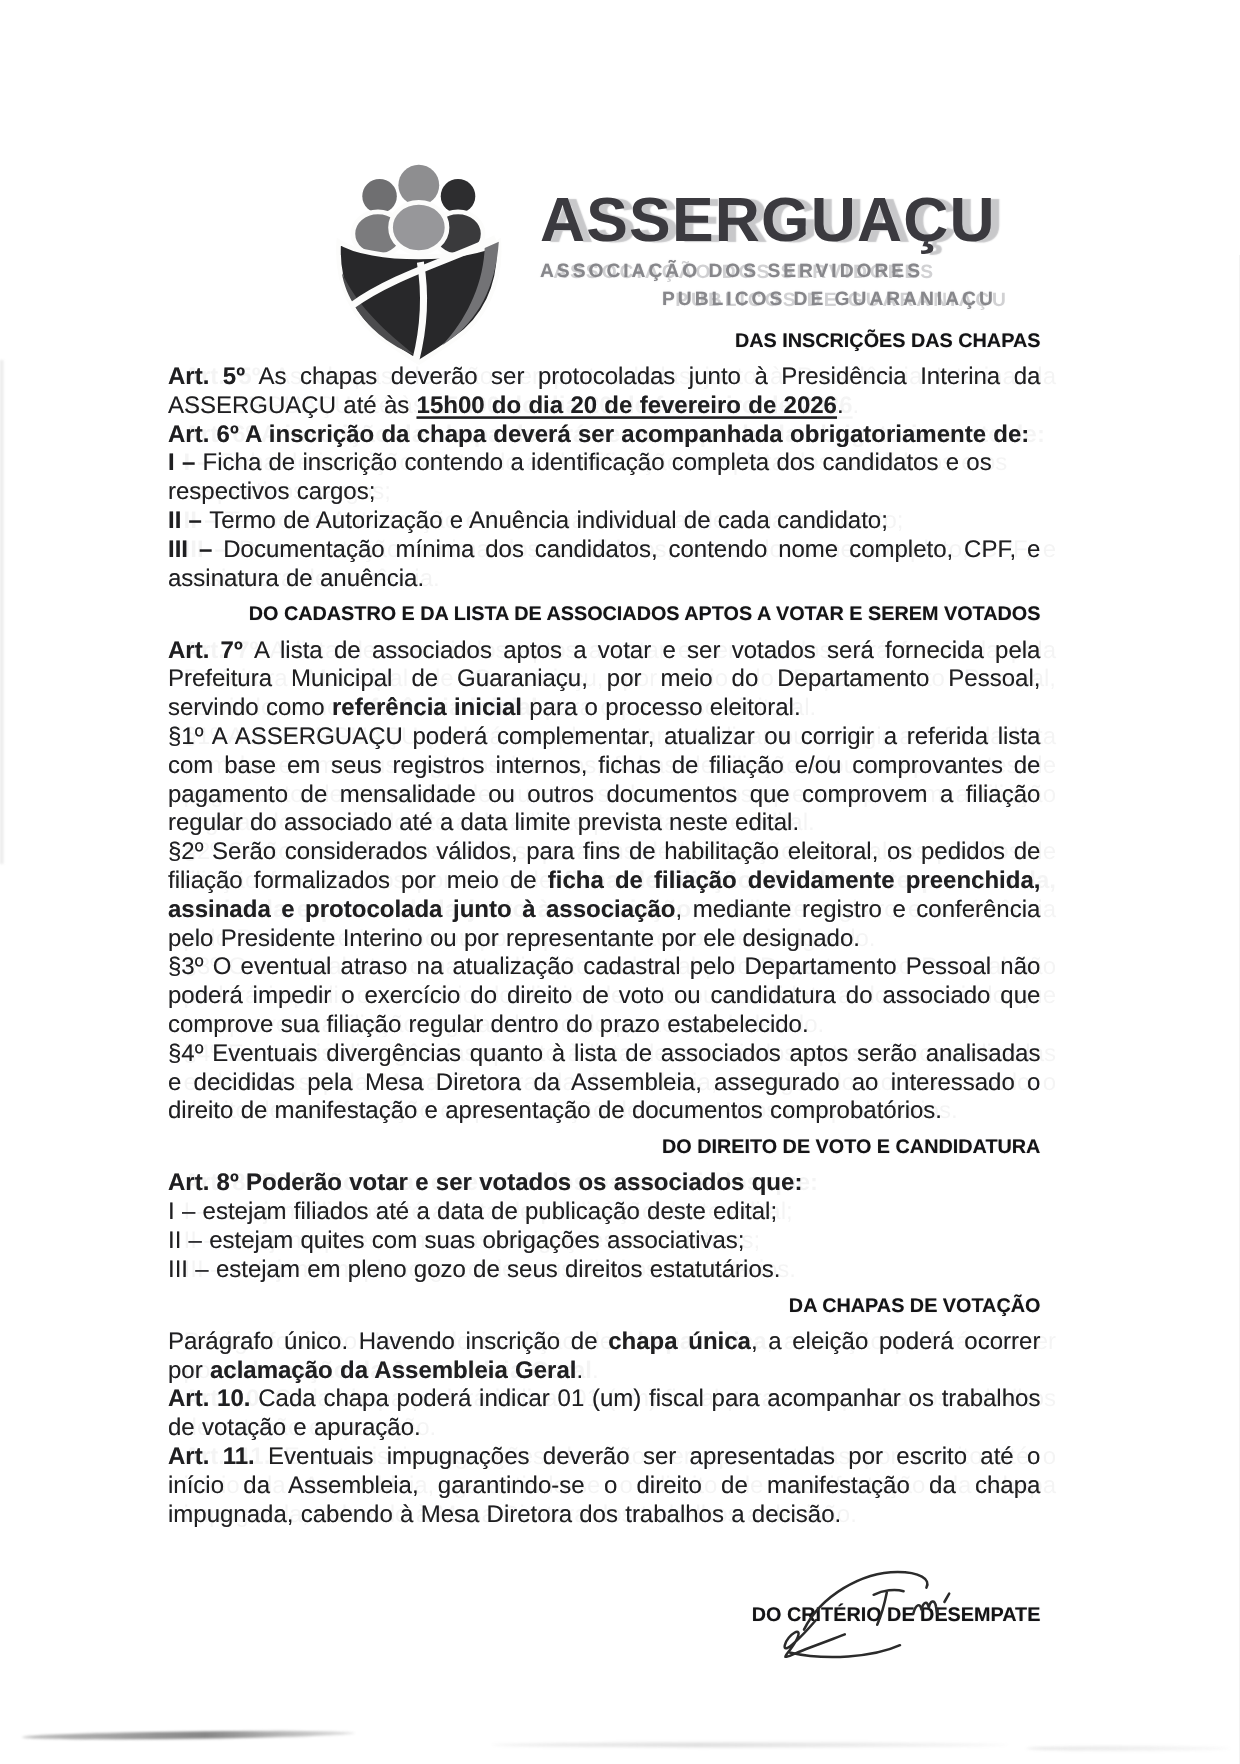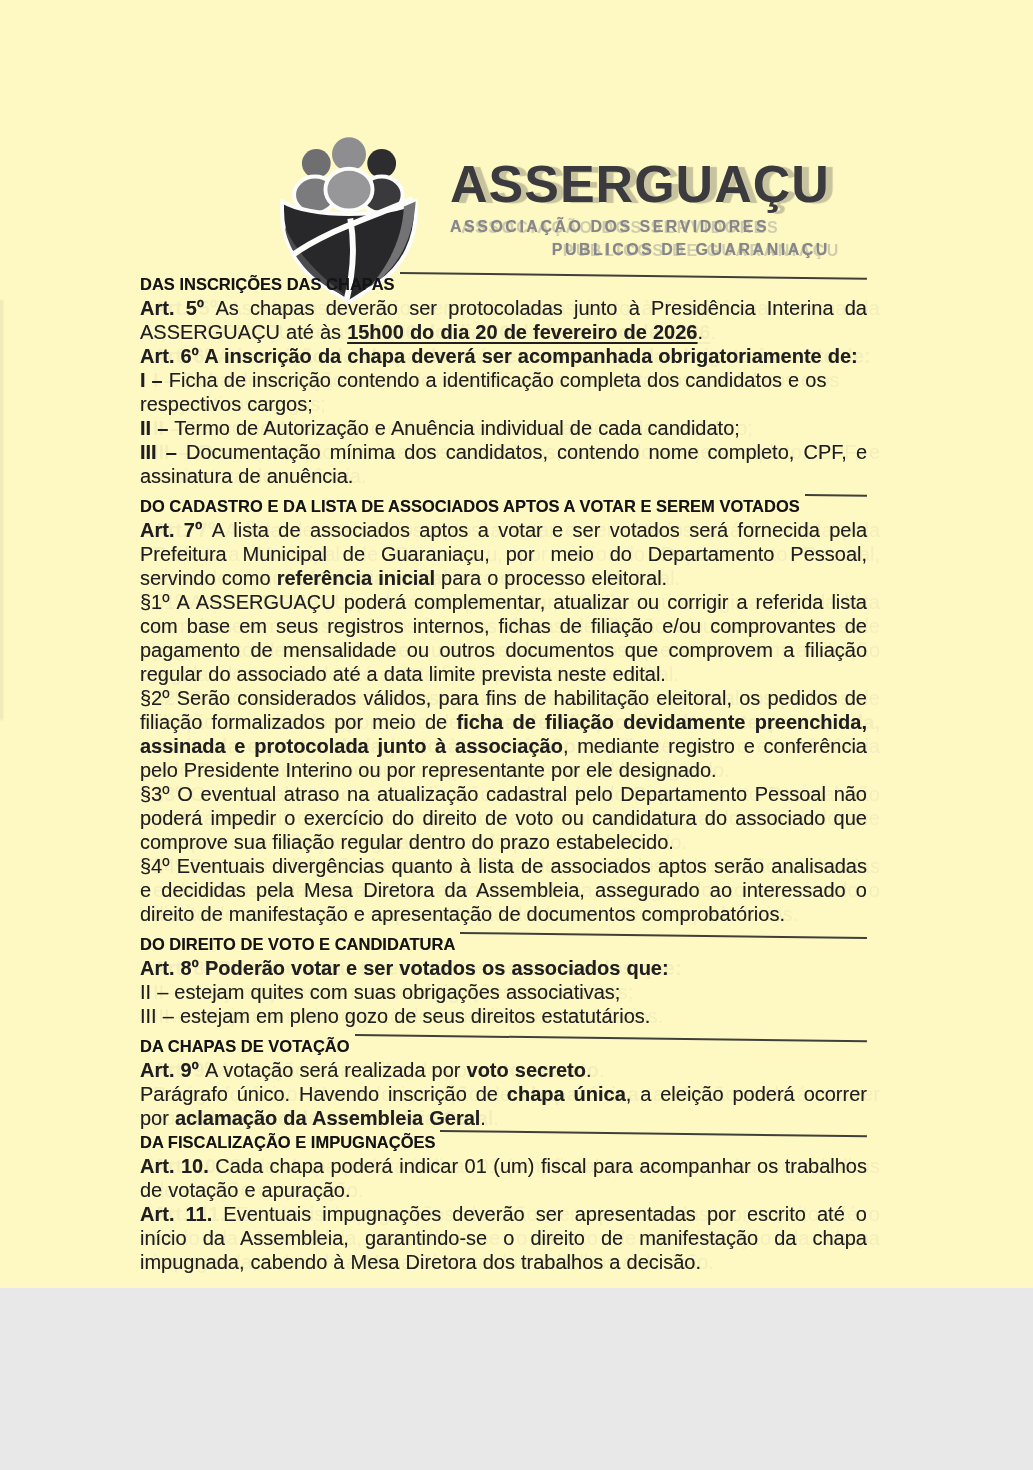--- a/index.html
+++ b/index.html
@@ -1,18 +1,18 @@
 <!DOCTYPE html>
 <html><head>
 <meta charset="utf-8">
 <style>
   html,body{margin:0;padding:0;background:#e8e8e8;}
   .page{
-    width:1033px;height:1288px;position:relative;overflow:hidden;
-    background:#fef9c3;
+    width:1033px;height:1470px;position:relative;overflow:hidden;
+    background:#ffffff;
     font-family:"Liberation Sans",sans-serif;
     color:#1f1f21;
   }
   
   .doc-header{position:absolute;left:264px;top:136px;display:flex;gap:16px;align-items:flex-start;}
   .logo-box{width:170px;height:134px;flex:0 0 auto;filter:blur(.4px);}
   .brand{margin-top:22px;}
   .brand-title{
     font-size:52px;font-weight:bold;letter-spacing:1px;color:#3b3a3f;line-height:1;
     text-shadow:7px 1px 1px rgba(59,58,63,.28);
@@ -21,23 +21,24 @@
     font-size:16px;font-weight:bold;letter-spacing:2.5px;color:#87878b;margin-top:6px;line-height:1.35;
     text-shadow:11px 1px 0 rgba(135,135,139,.38), 0 0 1px rgba(135,135,139,.5);
   }
   .brand-sub.indent{margin-left:14px;margin-top:1px;text-align:right;}
   
   .doc-body{position:absolute;left:140px;top:272px;width:727px;}
   .doc-section{margin:0;}
   .doc-section.gap{margin-top:6px;}
   .doc-section.gap-large{margin-top:60px;}
   .sec-heading{
-    display:flex;
+    display:flex;align-items:flex-end;
     font-weight:bold;font-size:16.5px;line-height:24px;color:#141416;
     text-shadow:0 0 .6px rgba(20,20,22,.45);
+    flex-direction:column;
   }
   .sec-heading-text{white-space:nowrap;}
   .heading-fill-line{
     flex:1;height:0;border-bottom:2px solid #2a2a2c;
     margin:0 0 4px 5px;
     transform:rotate(.7deg);transform-origin:left center;
     opacity:.9;
   }
   .para{
     font-size:20px;line-height:24px;margin:0;
@@ -123,36 +124,32 @@
         <p class="para justify"><span>§2º Serão considerados válidos, para fins de habilitação eleitoral, os pedidos de filiação formalizados por meio de </span><span class="b">ficha de filiação devidamente preenchida, assinada e protocolada junto à associação</span><span>, mediante registro e conferência pelo Presidente Interino ou por representante por ele designado.</span></p>
         <p class="para justify"><span>§3º O eventual atraso na atualização cadastral pelo Departamento Pessoal não poderá impedir o exercício do direito de voto ou candidatura do associado que comprove sua filiação regular dentro do prazo estabelecido.</span></p>
         <p class="para justify"><span>§4º Eventuais divergências quanto à lista de associados aptos serão analisadas e decididas pela Mesa Diretora da Assembleia, assegurado ao interessado o direito de manifestação e apresentação de documentos comprobatórios.</span></p>
       </section>
       <section class="doc-section gap">
         <div class="sec-heading">
           <span class="sec-heading-text">DO DIREITO DE VOTO E CANDIDATURA</span>
           <span class="heading-fill-line"></span>
         </div>
         <p class="para"><span class="b">Art. 8º Poderão votar e ser votados os associados que:</span></p>
+        <p class="para"><span>I – estejam filiados até a data de publicação deste edital;</span></p>
         <p class="para"><span>II – estejam quites com suas obrigações associativas;</span></p>
         <p class="para"><span>III – estejam em pleno gozo de seus direitos estatutários.</span></p>
       </section>
       <section class="doc-section gap">
         <div class="sec-heading">
           <span class="sec-heading-text">DA CHAPAS DE VOTAÇÃO</span>
           <span class="heading-fill-line"></span>
         </div>
-        <p class="para"><span class="b">Art. 9º </span><span>A votação será realizada por </span><span class="b">voto secreto</span><span>.</span></p>
         <p class="para justify"><span>Parágrafo único. Havendo inscrição de </span><span class="b">chapa única</span><span>, a eleição poderá ocorrer por </span><span class="b">aclamação da Assembleia Geral</span><span>.</span></p>
       </section>
       <section class="doc-section">
-        <div class="sec-heading">
-          <span class="sec-heading-text">DA FISCALIZAÇÃO E IMPUGNAÇÕES</span>
-          <span class="heading-fill-line"></span>
-        </div>
         <p class="para justify"><span class="b">Art. 10. </span><span>Cada chapa poderá indicar 01 (um) fiscal para acompanhar os trabalhos de votação e apuração.</span></p>
         <p class="para justify"><span class="b">Art. 11. </span><span>Eventuais impugnações deverão ser apresentadas por escrito até o início da Assembleia, garantindo-se o direito de manifestação da chapa impugnada, cabendo à Mesa Diretora dos trabalhos a decisão.</span></p>
       </section>
       <section class="doc-section gap-large">
         <div class="sec-heading">
           <span class="sec-heading-text">DO CRITÉRIO DE DESEMPATE</span>
           <span class="heading-fill-line"></span>
         </div>
       </section>
     </main>

